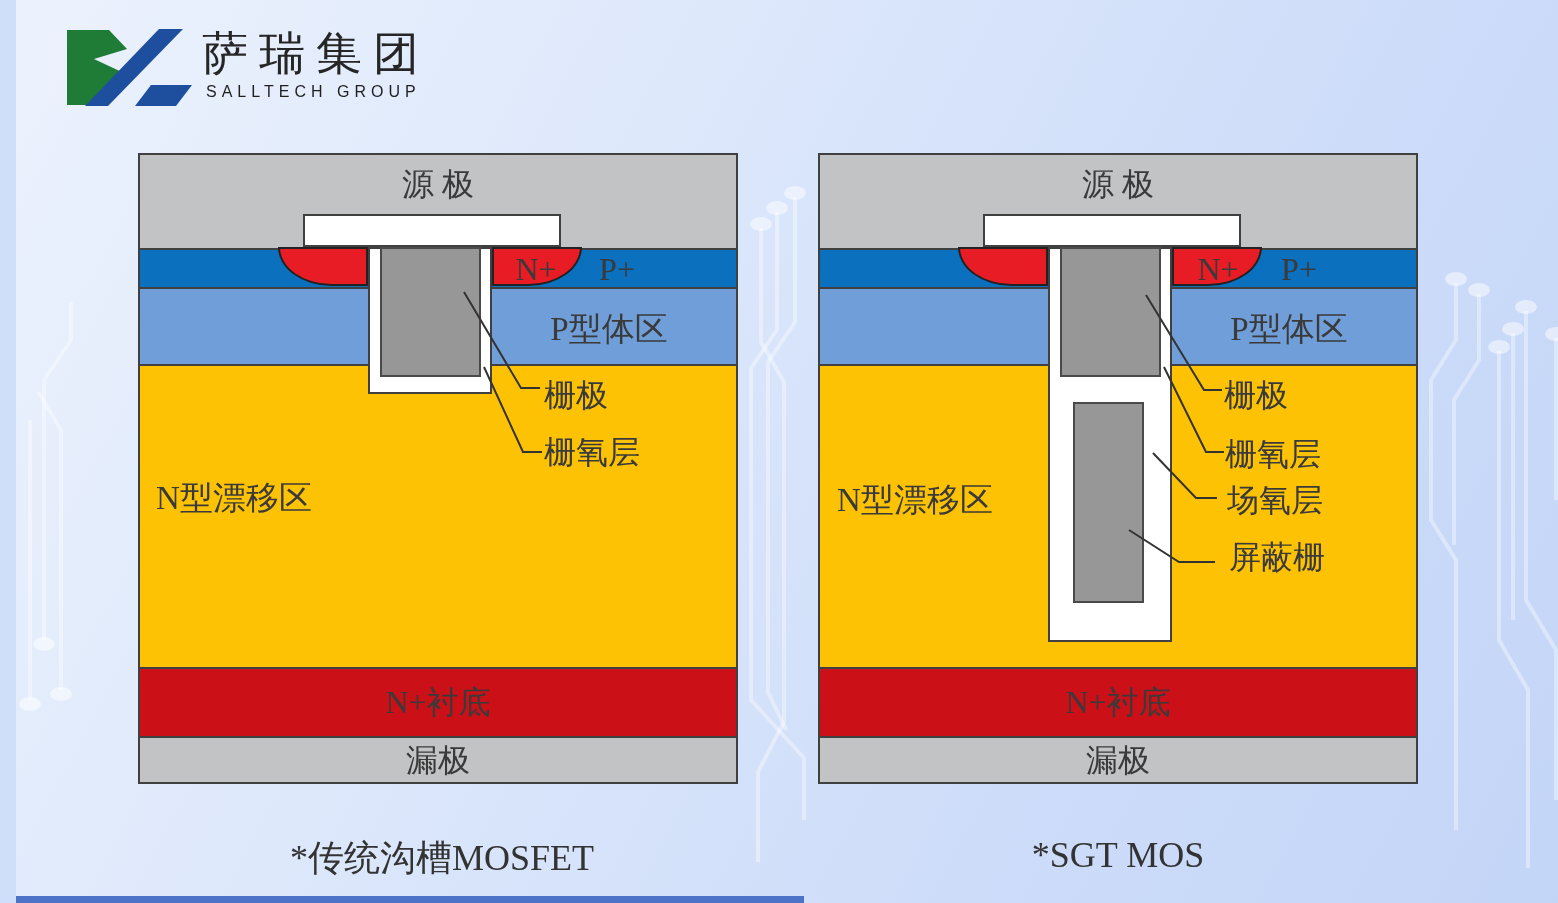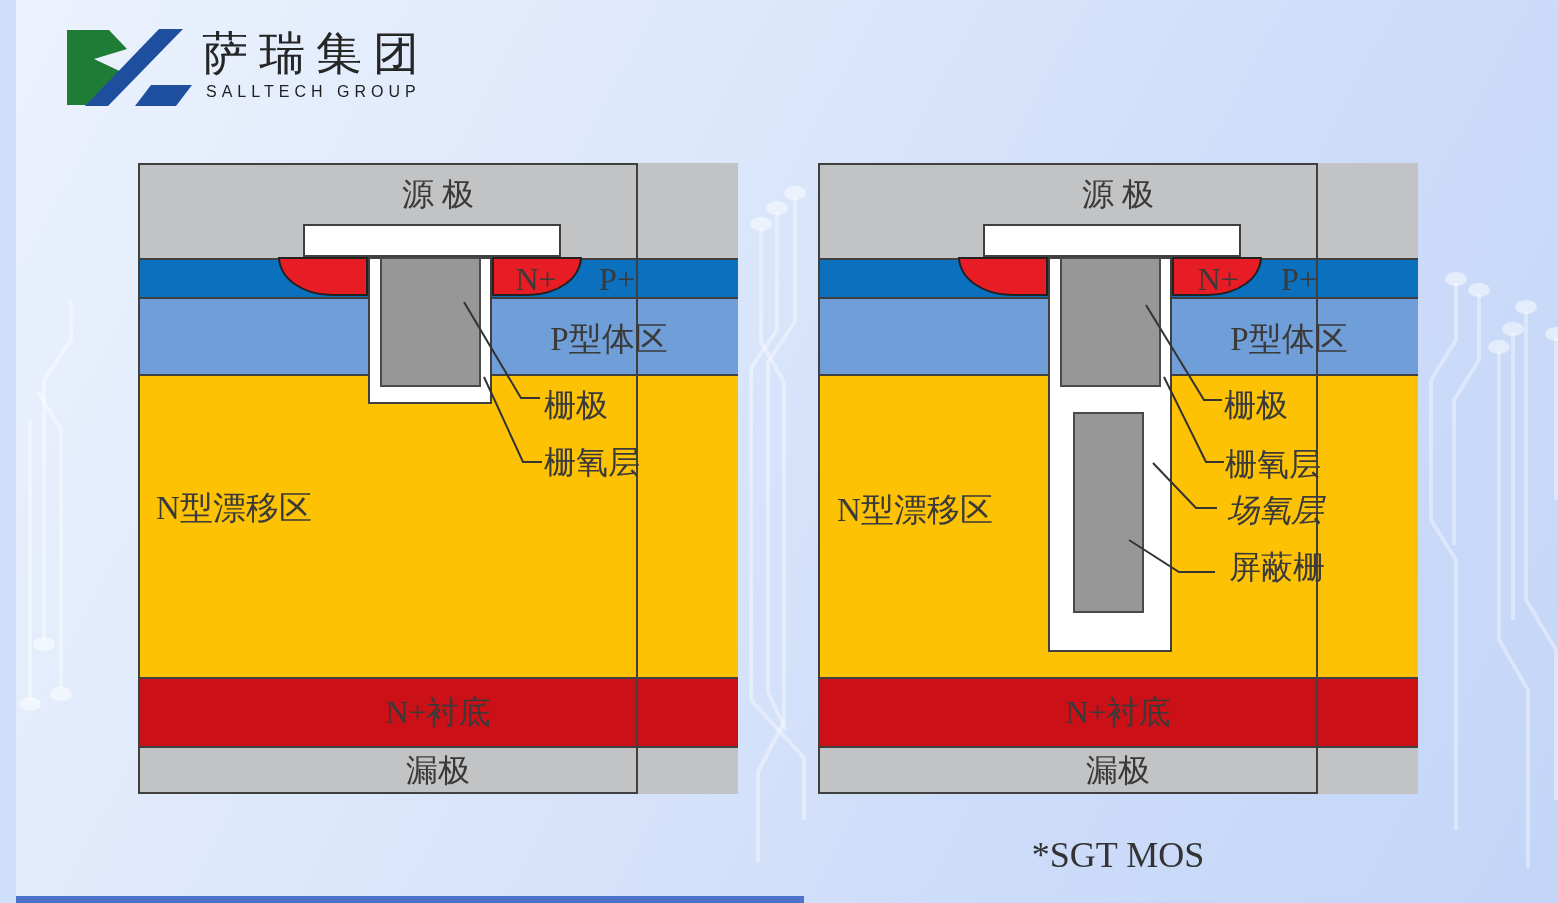--- a/index.html
+++ b/index.html
@@ -14,21 +14,21 @@
   .circuit-svg ellipse{fill:#ffffff;opacity:.5;}
 
   
   .logo{position:absolute;left:48px;top:25px;z-index:3;}
   .logo-icon{position:absolute;left:0;top:0;}
   .brand-cn{position:absolute;left:138px;top:-2px;font-size:46px;letter-spacing:11px;color:#262626;white-space:nowrap;}
   .brand-en{position:absolute;left:142px;top:58px;font-size:16px;letter-spacing:5px;color:#1f1f1f;
             font-family:"Liberation Sans","DejaVu Sans",sans-serif;white-space:nowrap;}
 
   
-  .device{position:absolute;top:163px;width:500px;height:631px;z-index:2;}
+  .device{position:absolute;top:153px;width:600px;height:631px;z-index:2;}
   .device.left{left:122px;}
   .device.right{left:802px;}
   .layer{position:absolute;left:0;width:600px;box-sizing:border-box;}
   .layer.bordered{border-top:2px solid #404040;}
   .l-source {top:0;    height:95px; background:#c2c3c4;}
   .l-nplus  {top:95px; height:39px; background:#0b70bd;}
   .l-pbody  {top:134px;height:77px; background:#6f9ed8;}
   .l-ndrift {top:211px;height:303px;background:#fdc204;}
   .l-sub    {top:514px;height:69px; background:#cb1017;}
   .l-drain  {top:583px;height:48px; background:#c2c3c4;}
@@ -162,22 +162,23 @@
       <path d="M311,377 L361,409 H397"></path>
     </svg>
 
     <div class="lbl c" style="left:300px;top:32px;">源 极</div>
     <div class="lbl c" style="left:400px;top:116px;">N+</div>
     <div class="lbl c" style="left:481px;top:116px;">P+</div>
     <div class="lbl c" style="left:471px;top:176px;font-size:33px;">P型体区</div>
     <div class="lbl c" style="left:97px;top:347px;font-size:33px;">N型漂移区</div>
     <div class="lbl lft" style="left:406px;top:243px;">栅极</div>
     <div class="lbl lft" style="left:407px;top:302px;">栅氧层</div>
-    <div class="lbl lft" style="left:409px;top:348px;font-style:italic;">场氧层</div>
+    <div class="lbl lft" style="left:409px;top:348px;">场氧层</div>
     <div class="lbl lft" style="left:411px;top:405px;">屏蔽栅</div>
     <div class="lbl c" style="left:300px;top:550px;">N+衬底</div>
     <div class="lbl c" style="left:300px;top:608px;">漏极</div>
   </div>
 
+  <div class="caption" style="left:426px;">*传统沟槽MOSFET</div>
   <div class="caption" style="left:1102px;">*SGT MOS</div>
 
   <div class="bottom-bar"></div>
 </div>
 
 </body></html>

